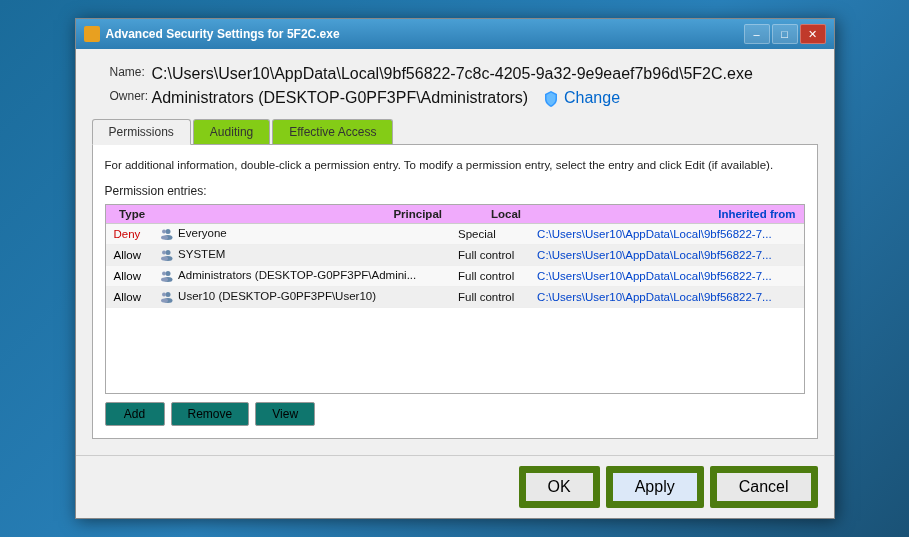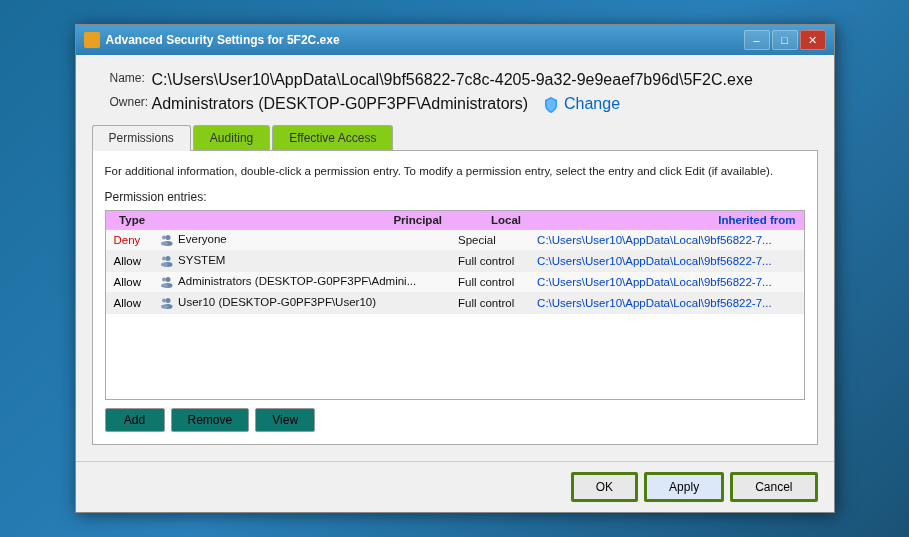--- a/index.html
+++ b/index.html
@@ -243,23 +243,23 @@
       justify-content: flex-end;
       gap: 6px;
       padding: 10px 16px;
       background: #f0f0f0;
       border-top: 1px solid #ccc;
     }
 
     .footer-btn {
       padding: 5px 22px;
       background: #e8e8e8;
-      border: 3px solid #4d7c0f;
-      border-radius: 2px;
-      font-size: 12px;
+      border: 7px solid #4d7c0f;
+      border-radius: 2px;
+      font-size: 16px;
       cursor: pointer;
     }
 
     .footer-btn.apply {
       background: #dce8f8;
     }
   </style>
 </head>
 <body>
 <div class="taskbar-bg"></div>

